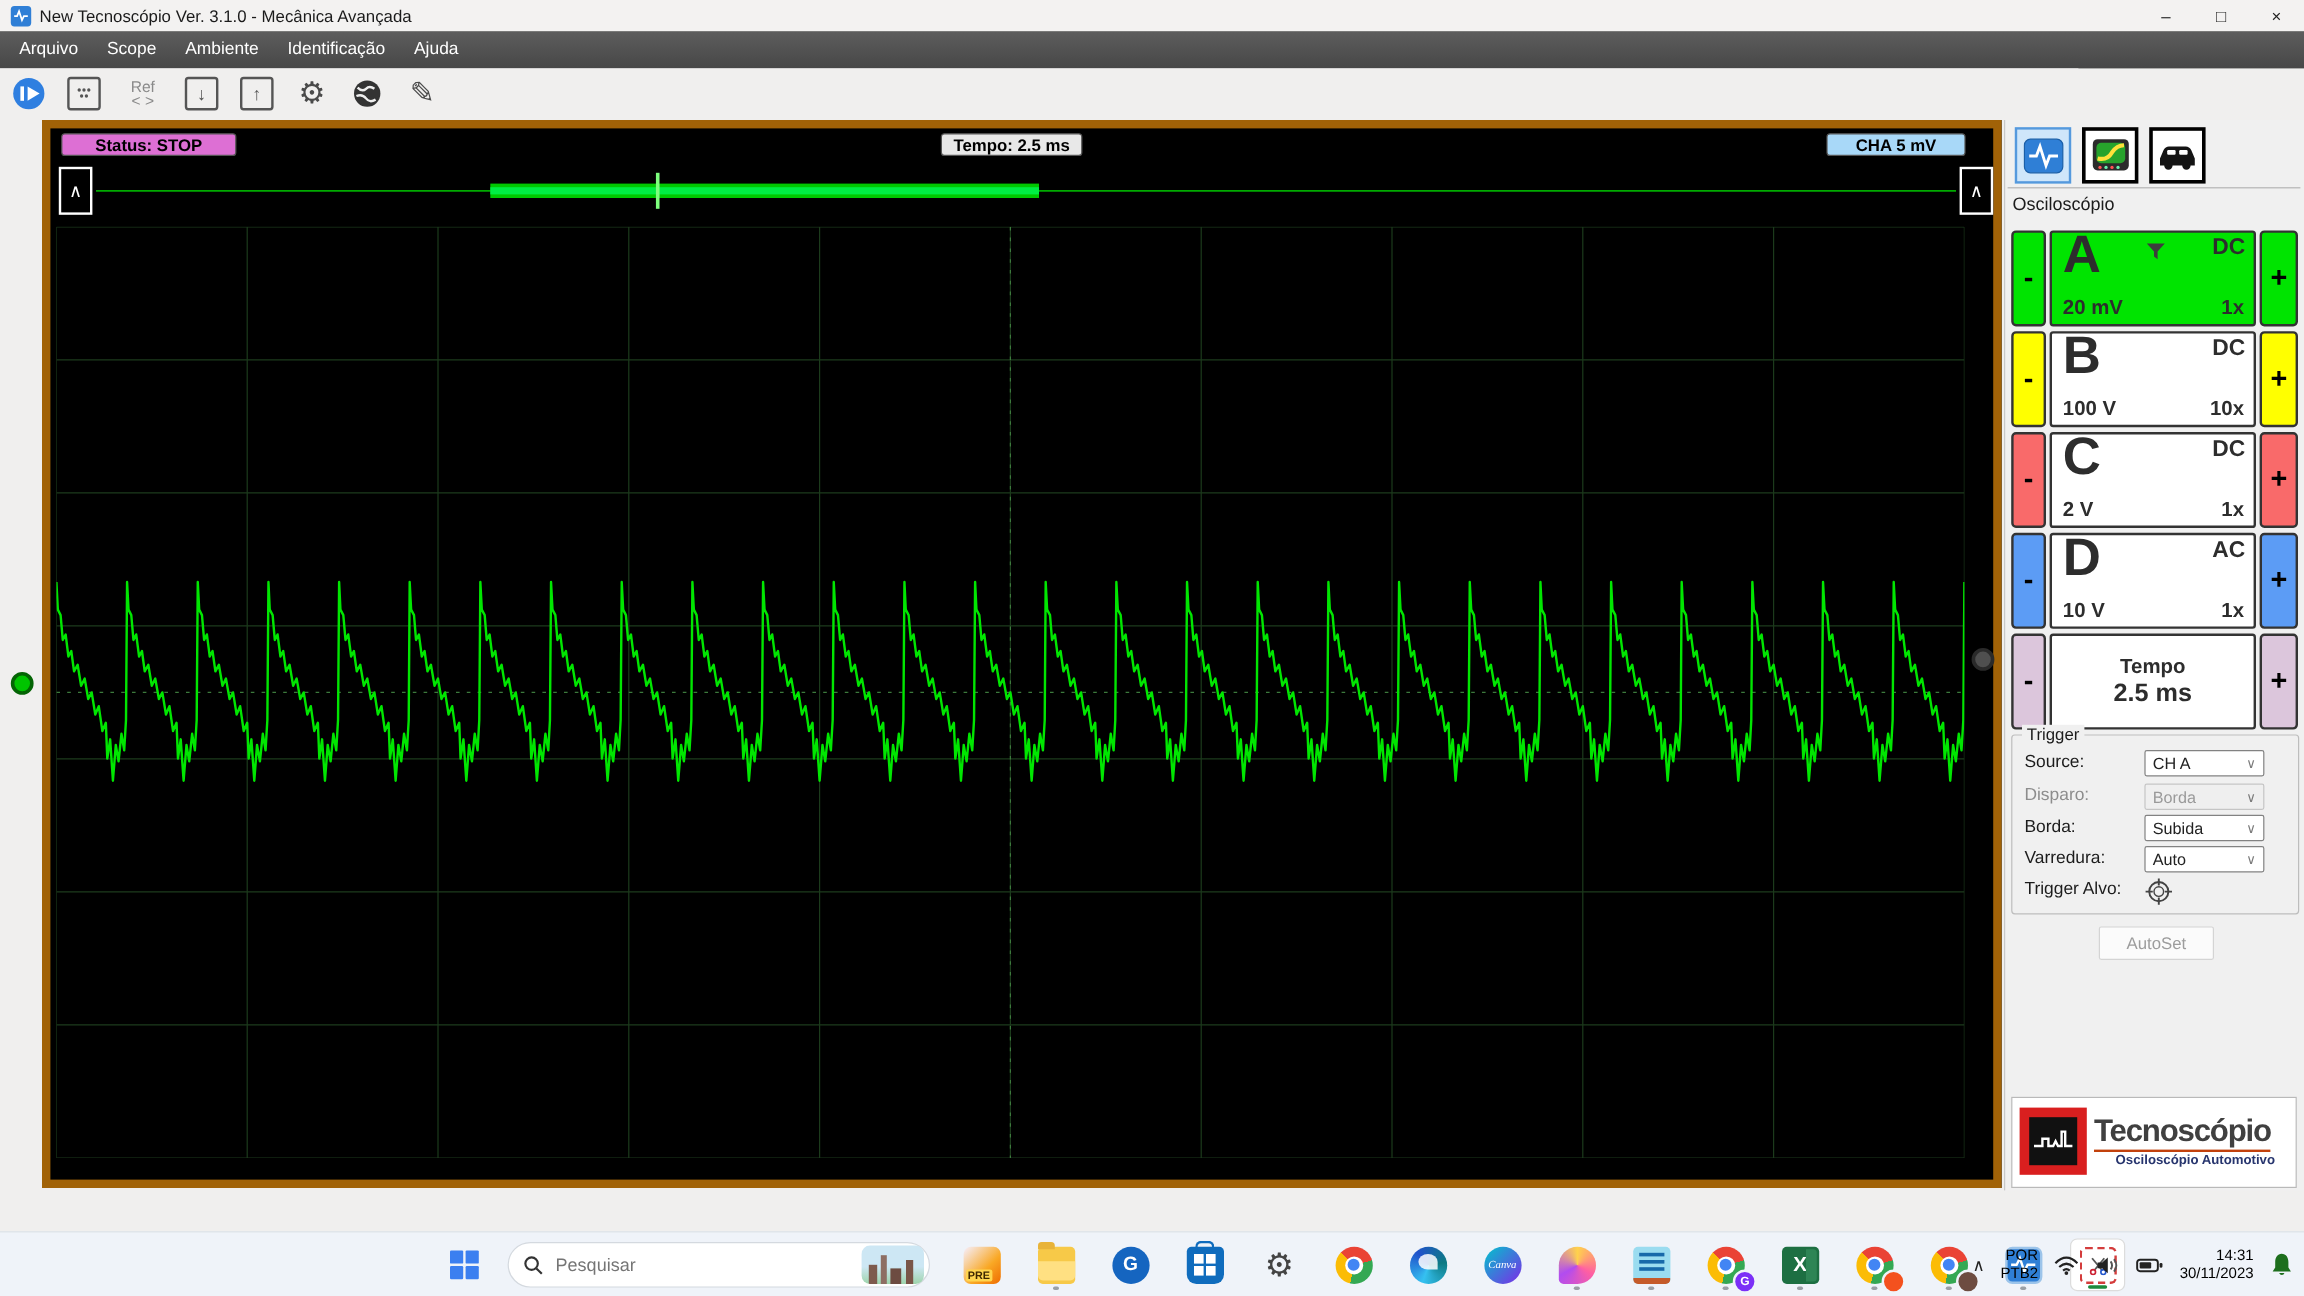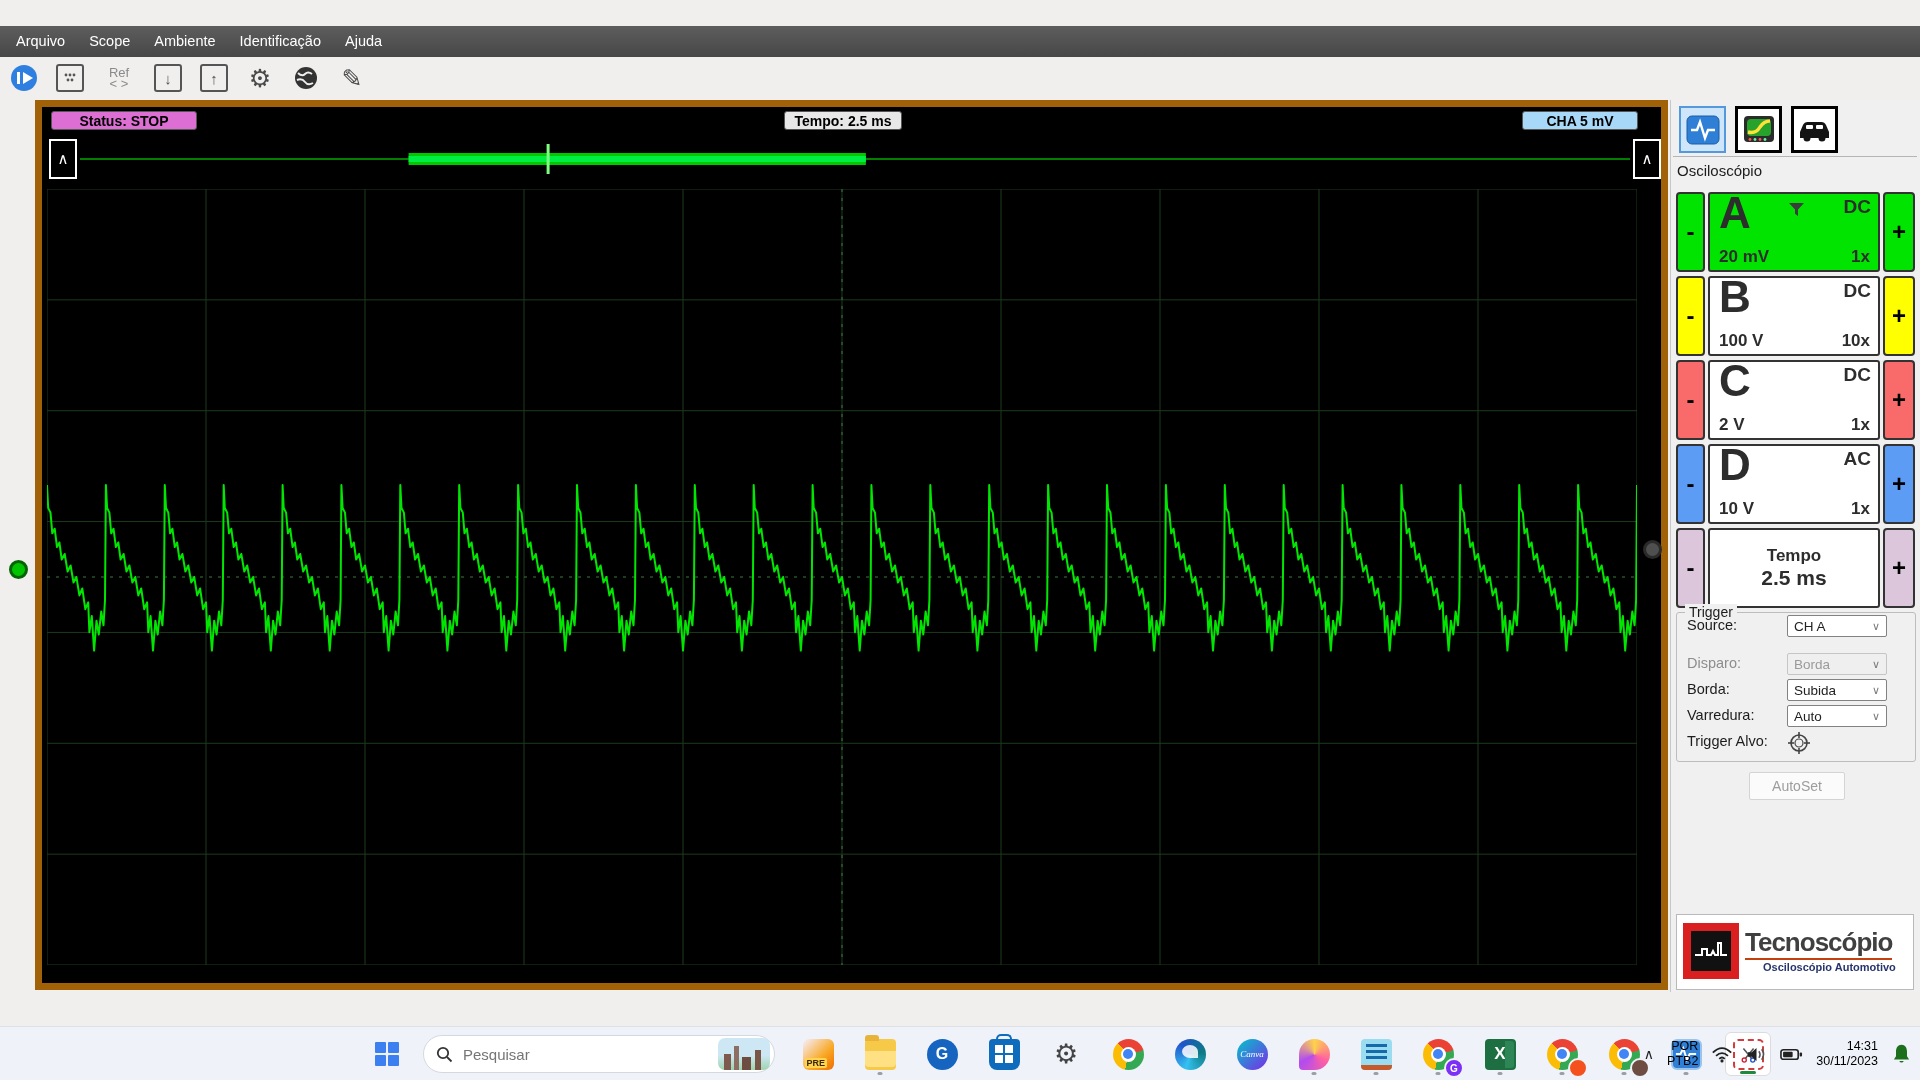--- a/index.html
+++ b/index.html
@@ -142,20 +142,33 @@
   #tray{position:absolute;right:8px;top:0;height:54px;display:flex;align-items:center;gap:13px;}
   .tray-txt{font-size:12.5px;color:#000000;text-align:right;line-height:15px;}
   #tray-chevron{font-size:14px;color:#222;}
   .trayico{display:flex;align-items:center;}
 </style>
 </head>
 <body>
 
 <div id="stage">
 
+  <div id="titlebar" class="abs">
+    <div id="app-ico">
+      <svg width="13" height="13" viewBox="0 0 16 16">
+          <polyline points="1,8 4,8 6,3 9,12 11,8 15,8" fill="none" stroke="#fff" stroke-width="1.8"></polyline>
+        </svg>
+    </div>
+    <span id="title-text">New Tecnoscópio Ver. 3.1.0  - Mecânica Avançada</span>
+    <div id="win-controls">
+      <div class="winbtn">–</div>
+      <div class="winbtn">□</div>
+      <div class="winbtn">×</div>
+    </div>
+  </div>
 
   <div id="menubar" class="abs">
       <div class="menu-item">Arquivo</div>
       <div class="menu-item">Scope</div>
       <div class="menu-item">Ambiente</div>
       <div class="menu-item">Identificação</div>
       <div class="menu-item">Ajuda</div>
     </div>
 
   <div id="toolbar" class="abs">
@@ -325,21 +338,21 @@
             <div class="tempo-l1">Tempo</div>
             <div class="tempo-l2">2.5 ms</div>
           </div>
           <div class="pm plus" style="background: rgb(220, 198, 220);">+</div>
         </div>
       </div>
 
     <div id="trigger-box">
       <span id="trigger-legend">Trigger</span>
       <div id="trigger-rows">
-          <div class="trig-row" style="top: 2px;">
+          <div class="trig-row" style="top: 12px;">
             <span class="trig-label">Source:</span>
             <div class="combo">
               <span>CH A</span>
               <span class="chev">∨</span>
             </div>
           </div>
           <div class="trig-row" style="top: 40px;">
             <span class="trig-label dis">Disparo:</span>
             <div class="combo dis">
               <span>Borda</span>

